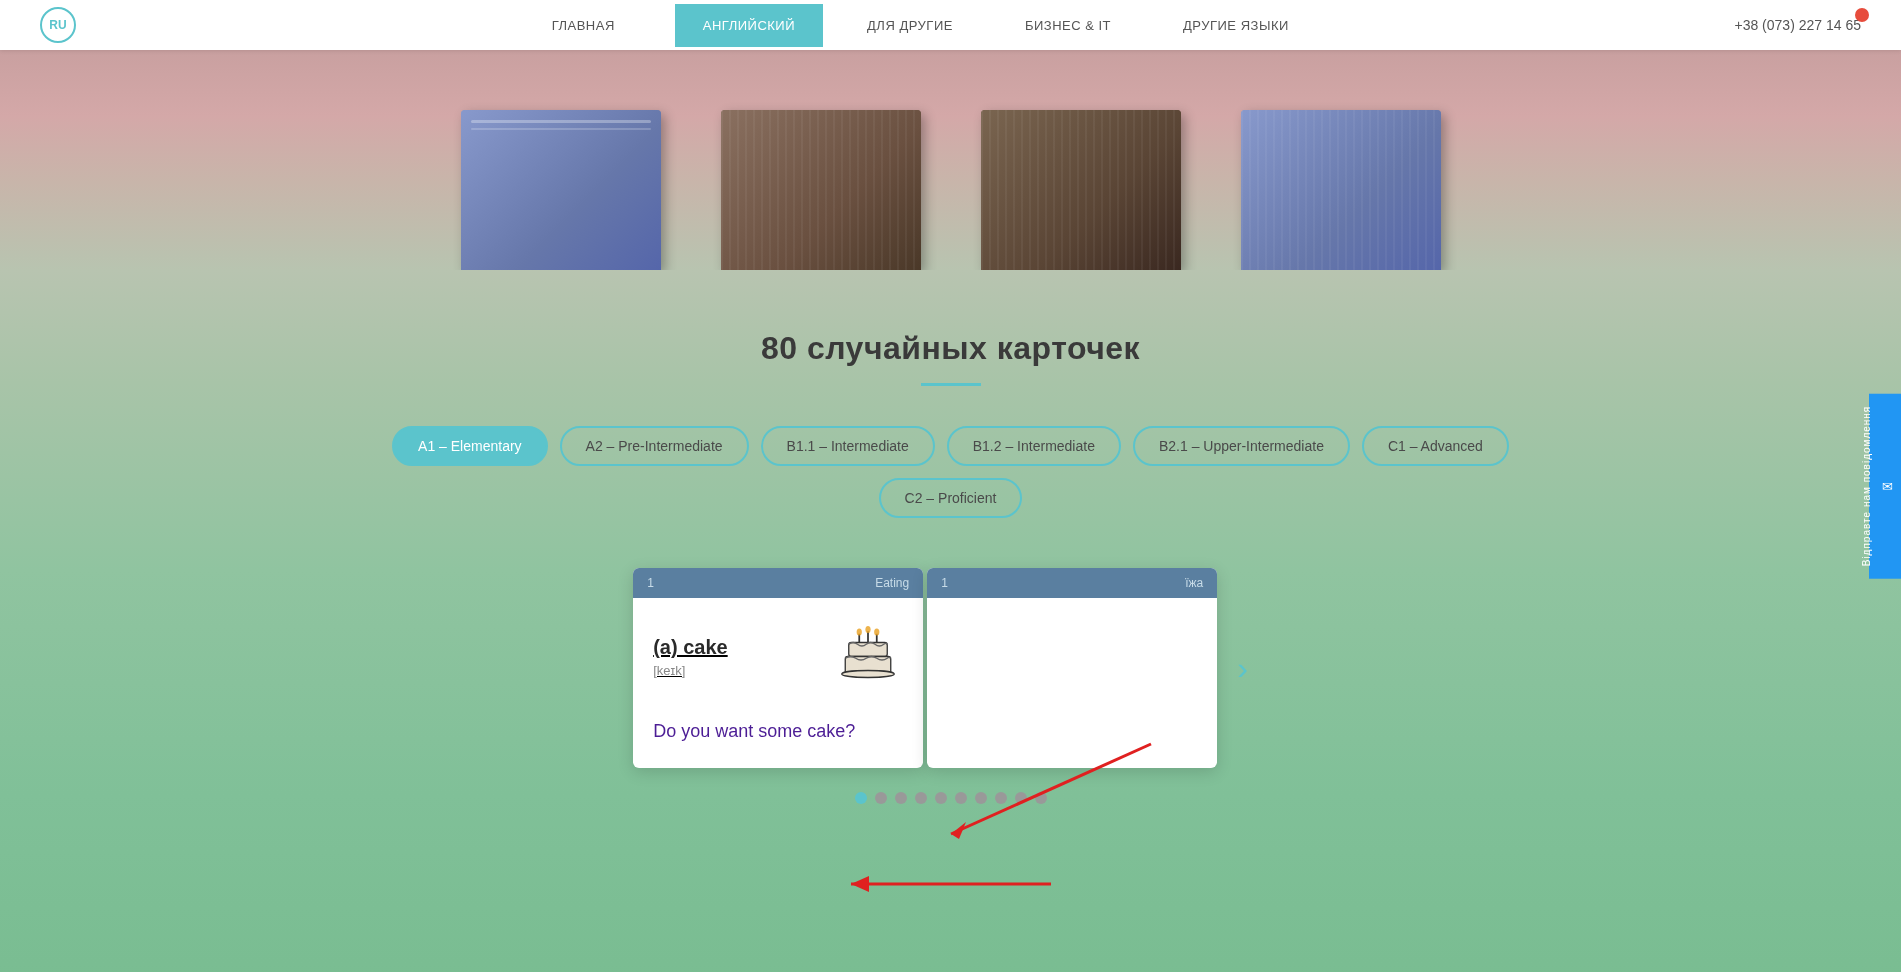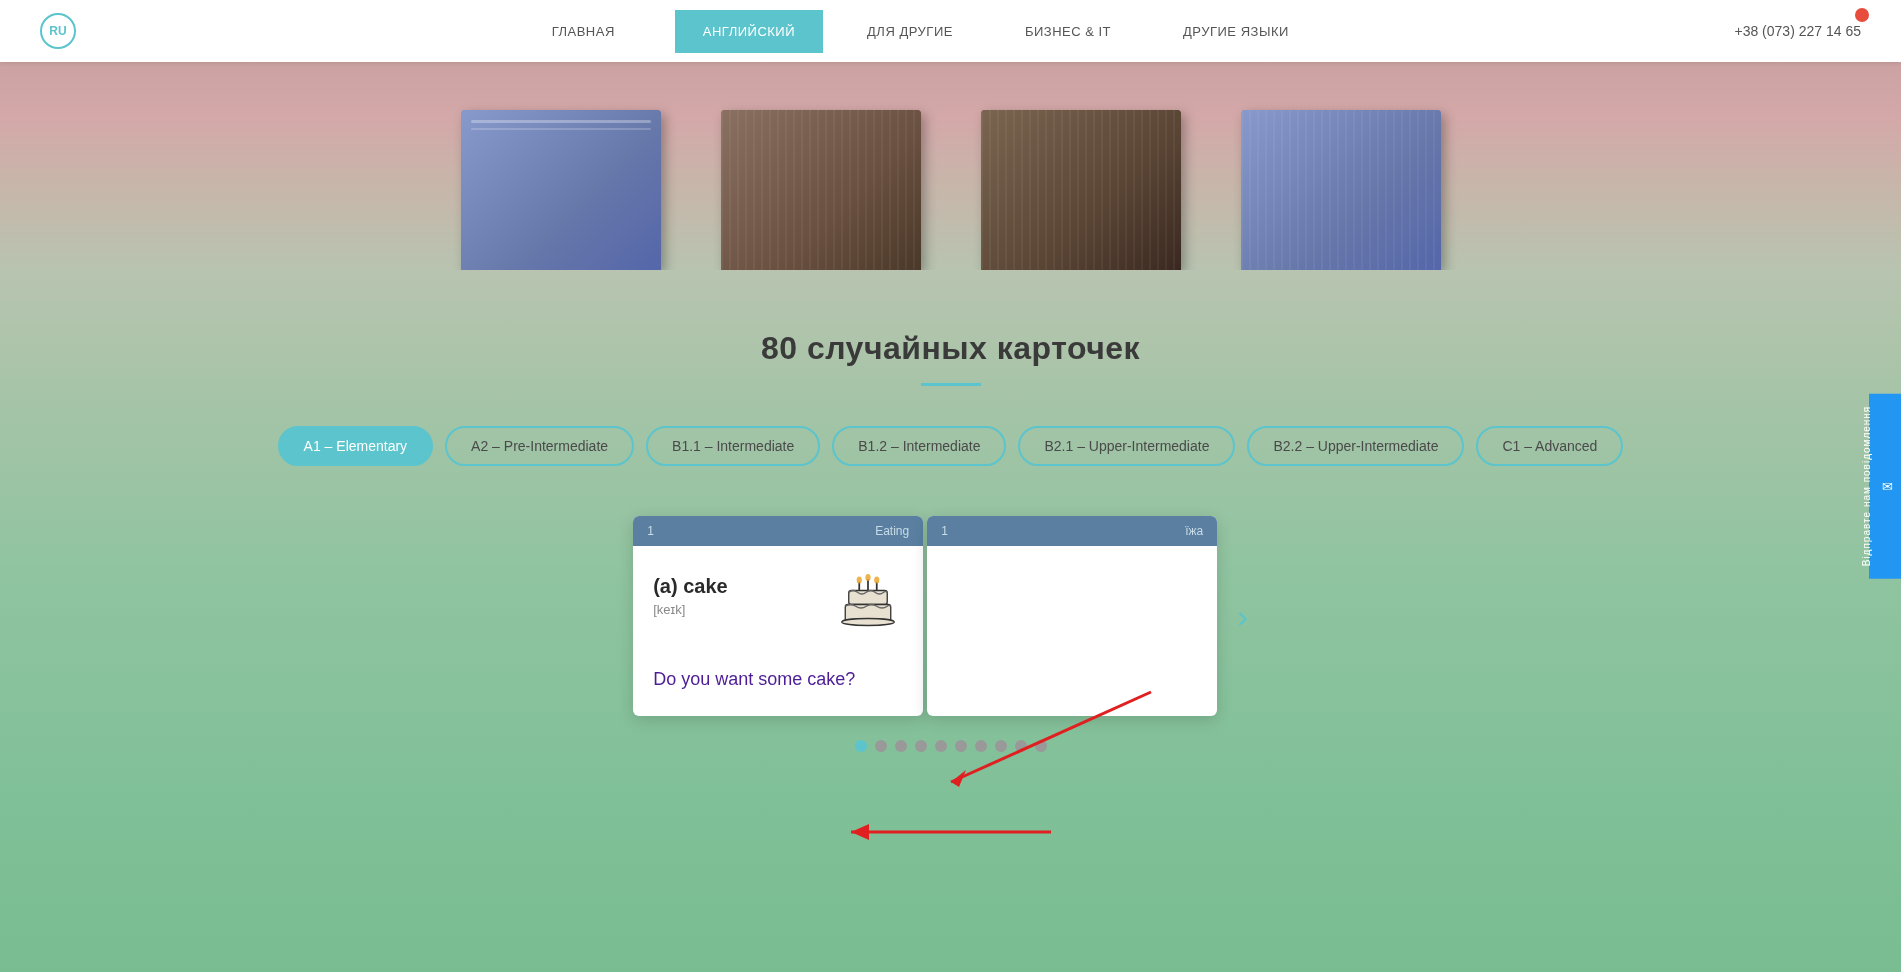--- a/index.html
+++ b/index.html
@@ -15,21 +15,21 @@
       position: fixed;
       top: 0;
       left: 0;
       width: 100%;
       background: #fff;
       z-index: 100;
       display: flex;
       align-items: center;
       justify-content: space-between;
       padding: 0 40px;
-      height: 62px;
+      height: 50px;
       box-shadow: 0 1px 4px rgba(0,0,0,0.1);
     }
     .navbar-left { display: flex; align-items: center; gap: 6px; }
     .lang-badge {
       border: 2px solid #5bc4cc;
       border-radius: 50%;
       width: 36px; height: 36px;
       display: flex; align-items: center; justify-content: center;
       color: #5bc4cc;
       font-size: 12px;
@@ -357,35 +357,37 @@
 
     <h2 class="section-title">80 случайных карточек</h2>
     <div class="title-underline"></div>
 
     <div class="level-filters">
       <button class="level-btn active">A1 – Elementary</button>
       <button class="level-btn">A2 – Pre-Intermediate</button>
       <button class="level-btn">B1.1 – Intermediate</button>
       <button class="level-btn">B1.2 – Intermediate</button>
       <button class="level-btn">B2.1 – Upper-Intermediate</button>
-      <button class="level-btn">B2.2 – Upper-Intermediate</button>
       <button class="level-btn">C1 – Advanced</button>
+      <div style="width:100%;display:flex;justify-content:center;">
+        <button class="level-btn">C2 – Proficient</button>
+      </div>
     </div>
 
     <div class="cards-wrapper">
       <div class="cards-area">
 
         <div class="flashcard">
           <div class="card-header">
             <span>1</span>
             <span>Eating</span>
           </div>
           <div class="card-body">
             <div>
-              <div style="display:flex;justify-content:space-between;align-items:center;">
+              <div style="display:flex;justify-content:space-between;align-items:flex-end;text-decoration:underline;">
                 <div>
                   <div class="card-word">(a) cake</div>
                   <div class="card-phonetic">[keɪk]</div>
                 </div>
 
                 <svg class="cake-icon" viewBox="0 0 80 80" fill="none" xmlns="http://www.w3.org/2000/svg">
 
                   <line x1="30" y1="18" x2="30" y2="28" stroke="#333" stroke-width="2"></line>
                   <line x1="40" y1="15" x2="40" y2="28" stroke="#333" stroke-width="2"></line>
                   <line x1="50" y1="18" x2="50" y2="28" stroke="#333" stroke-width="2"></line>

